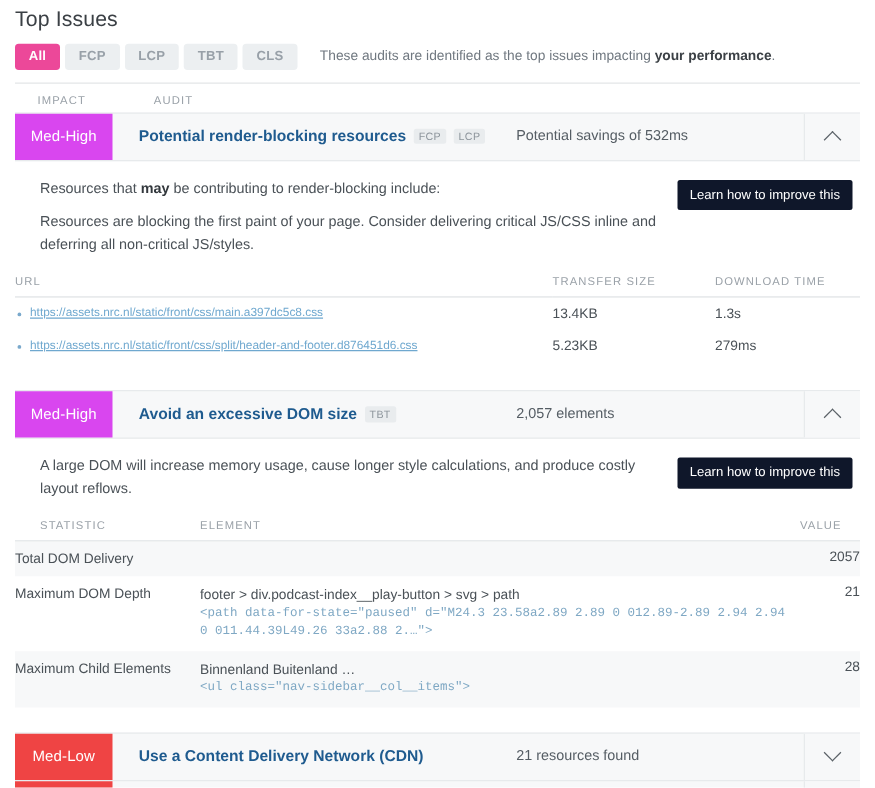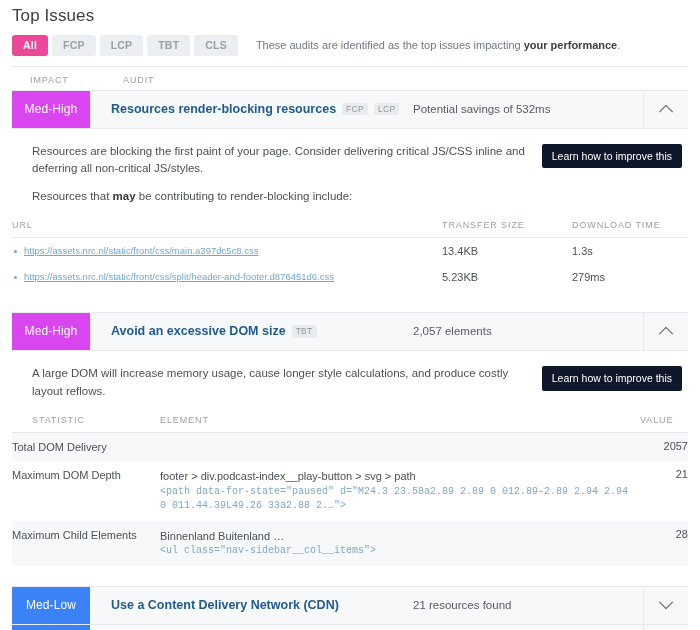--- a/index.html
+++ b/index.html
@@ -91,21 +91,21 @@
     flex: 0 0 78px;
     display: flex;
     align-items: center;
     justify-content: center;
     color: #ffffff;
     font-size: 12px;
     font-weight: 400;
     letter-spacing: .1px;
   }
   .badge.medhigh { background: #d946ef; }
-  .badge.medlow  { background: #3b82f6; }
+  .badge.medlow  { background: #ef4444; }
 
   .audit-title-cell {
     flex: 1 1 auto;
     display: flex;
     align-items: center;
     padding-left: 21px;
     min-width: 0;
   }
   .audit-title {
     font-size: 12.5px;
@@ -259,35 +259,35 @@
 
   <div class="col-caption-row">
     <div class="cap impact">IMPACT</div>
     <div class="cap audit">AUDIT</div>
   </div>
 
   <div class="audit">
     <div class="audit-head">
       <div class="badge medhigh">Med-High</div>
       <div class="audit-title-cell">
-        <span class="audit-title">Resources render-blocking resources</span>
+        <span class="audit-title">Potential render-blocking resources</span>
         <span class="tag">FCP</span>
         <span class="tag">LCP</span>
       </div>
       <div class="audit-metric">Potential savings of 532ms</div>
       <div class="chev-cell">
         <span class="chev up"></span>
       </div>
     </div>
 
     <div class="audit-body">
       <div class="desc-wrap">
         <div class="desc">
+          <p><span>Resources that </span><b>may</b><span> be contributing to render-blocking include:</span></p>
           <p>Resources are blocking the first paint of your page. Consider delivering critical JS/CSS inline and deferring all non-critical JS/styles.</p>
-          <p><span>Resources that </span><b>may</b><span> be contributing to render-blocking include:</span></p>
         </div>
         <div class="learn-btn">Learn how to improve this</div>
       </div>
 
       <table class="dtable">
         <thead>
           <tr>
             <th class="url-cell" style="width:430px">URL</th>
             <th style="width:130px">TRANSFER SIZE</th>
             <th>DOWNLOAD TIME</th>

